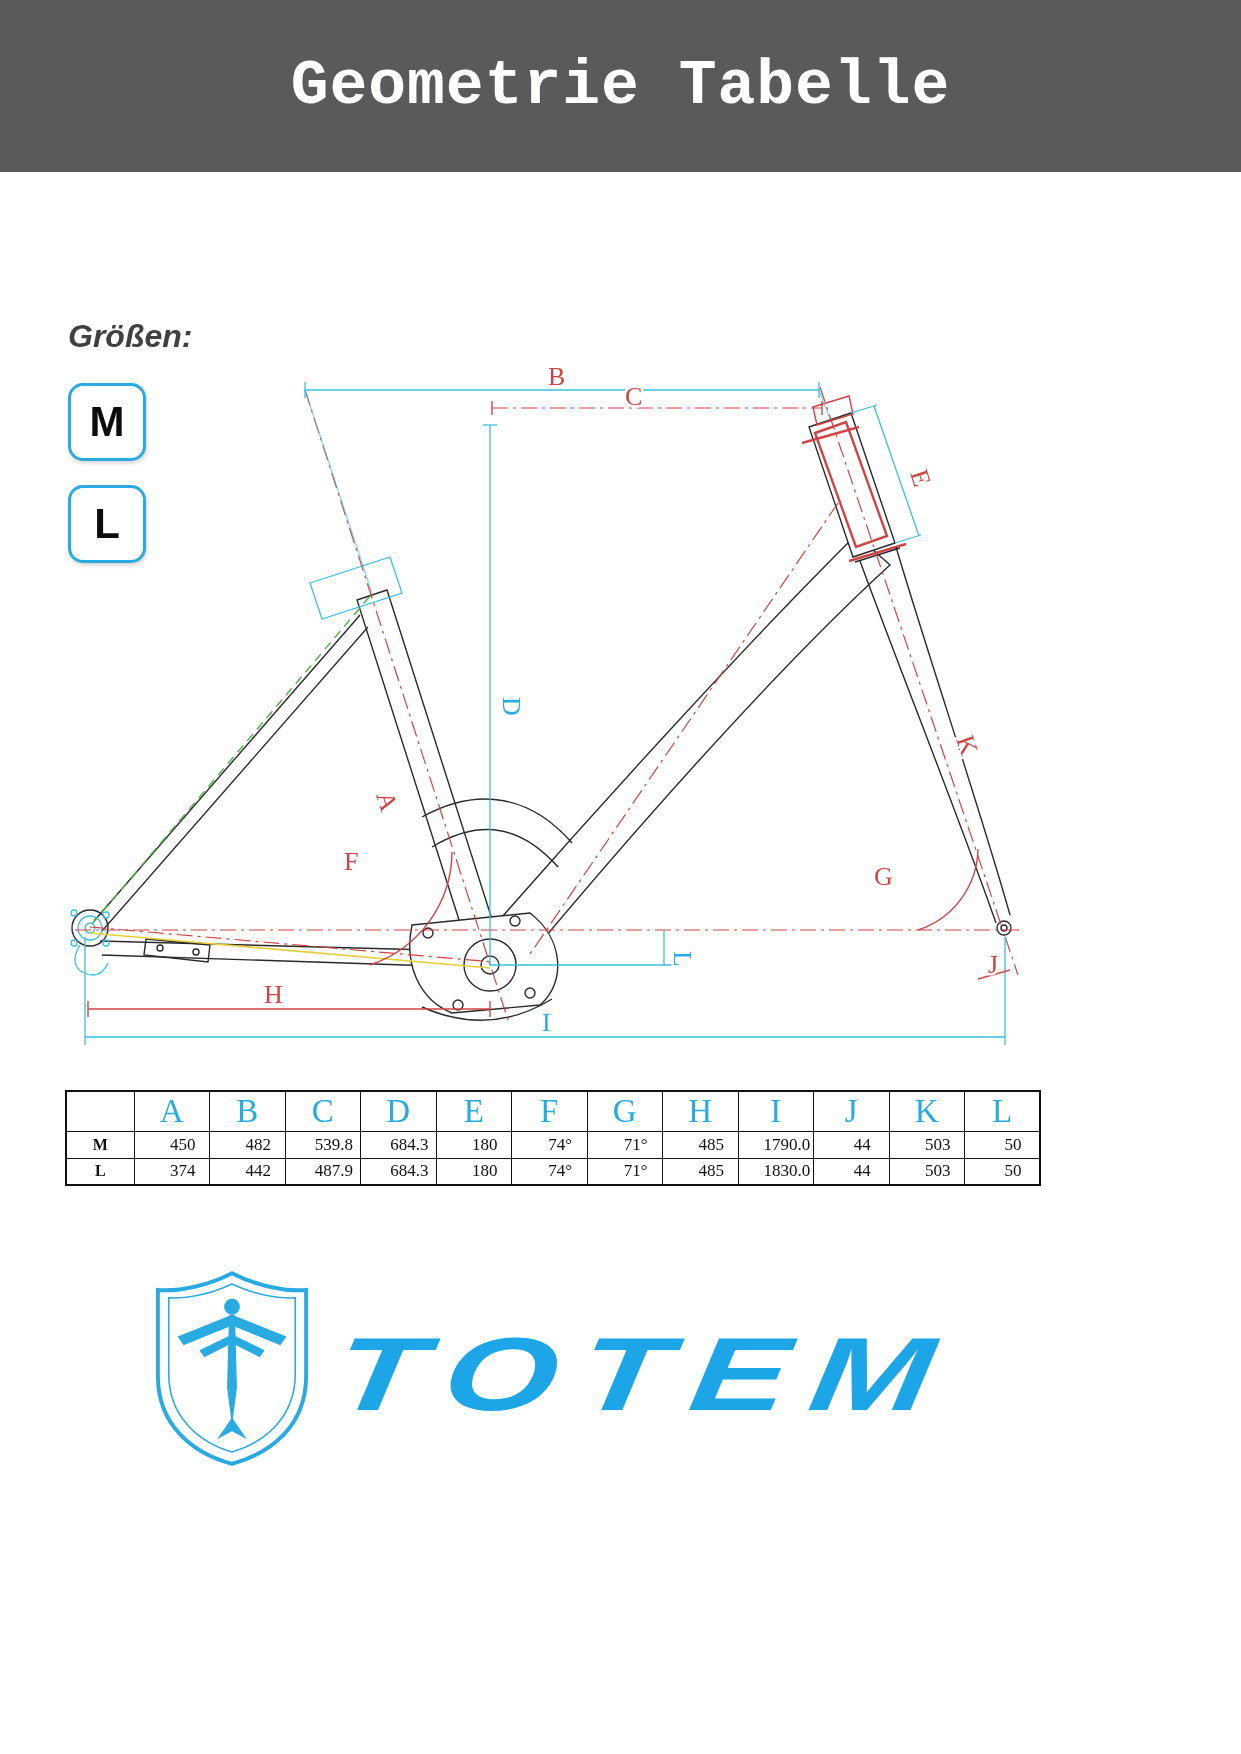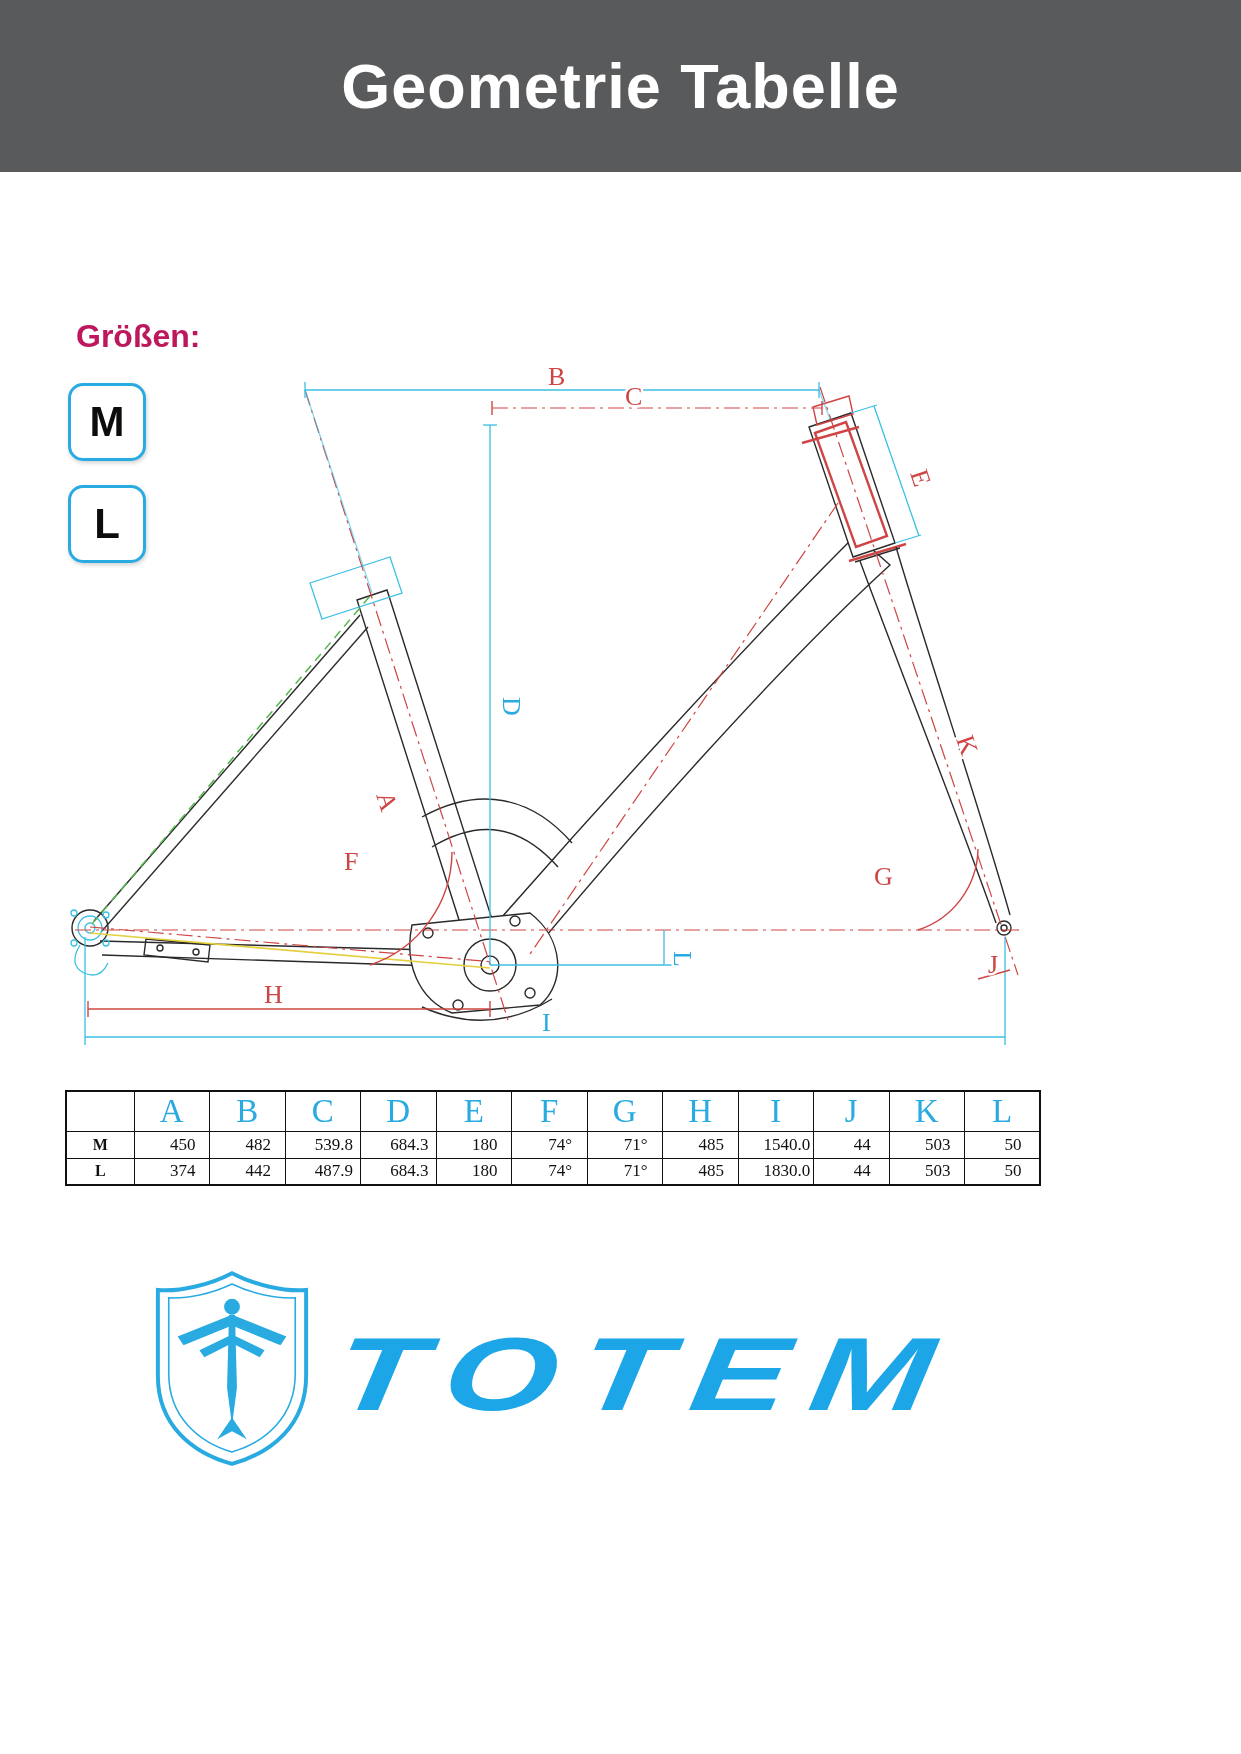--- a/index.html
+++ b/index.html
@@ -2,24 +2,24 @@
 <html><head>
 <meta charset="utf-8">
 <style>
   * { margin:0; padding:0; box-sizing:border-box; }
   body { background:#ffffff; font-family:"Liberation Sans", sans-serif; }
   .page { position:relative; width:1241px; height:1754px; margin:0 auto; background:#ffffff; overflow:hidden; }
 
   
   .header-bar { position:absolute; left:0; top:0; width:1241px; height:172px; background:#595a5c;
                 display:flex; align-items:center; justify-content:center; }
-  .header-bar h1 { color:#ffffff; font-size:63px; font-weight:bold; letter-spacing:1px; }
-
-  
-  .sizes-label { position:absolute; left:76px; top:318px; font-size:32px; font-weight:bold; color:#be185d; }
+  .header-bar h1 { color:#ffffff; font-size:63px; font-weight:bold; letter-spacing:1px;font-family:Liberation Mono, monospace; }
+
+  
+  .sizes-label { position:absolute; left:68px; top:318px; font-size:32px; font-weight:bold; font-style:italic; color:#404040; }
   .size-badge { position:absolute; left:68px; width:78px; height:78px; border:3px solid #29abe2; border-radius:15px;
                 display:flex; align-items:center; justify-content:center; font-size:42px; font-weight:bold; color:#0c0c0c;
                 background:#ffffff; box-shadow:1px 2px 4px rgba(0,0,0,0.18); z-index:5; }
   .badge-m { top:383px; }
   .badge-l { top:485px; }
 
   
   .diagram-wrap { position:absolute; left:60px; top:365px; width:1010px; height:720px; }
   .diagram-svg { width:100%; height:100%; }
   .diagram-svg .black  { stroke:#2a2a2a; stroke-width:1.4; fill:none; }
@@ -215,21 +215,21 @@
       <tr>
         <th>M</th>
         <td>450</td>
         <td>482</td>
         <td>539.8</td>
         <td>684.3</td>
         <td>180</td>
         <td>74°</td>
         <td>71°</td>
         <td>485</td>
-        <td>1540.0</td>
+        <td>1790.0</td>
         <td>44</td>
         <td>503</td>
         <td>50</td>
       </tr>
       <tr>
         <th>L</th>
         <td>374</td>
         <td>442</td>
         <td>487.9</td>
         <td>684.3</td>

